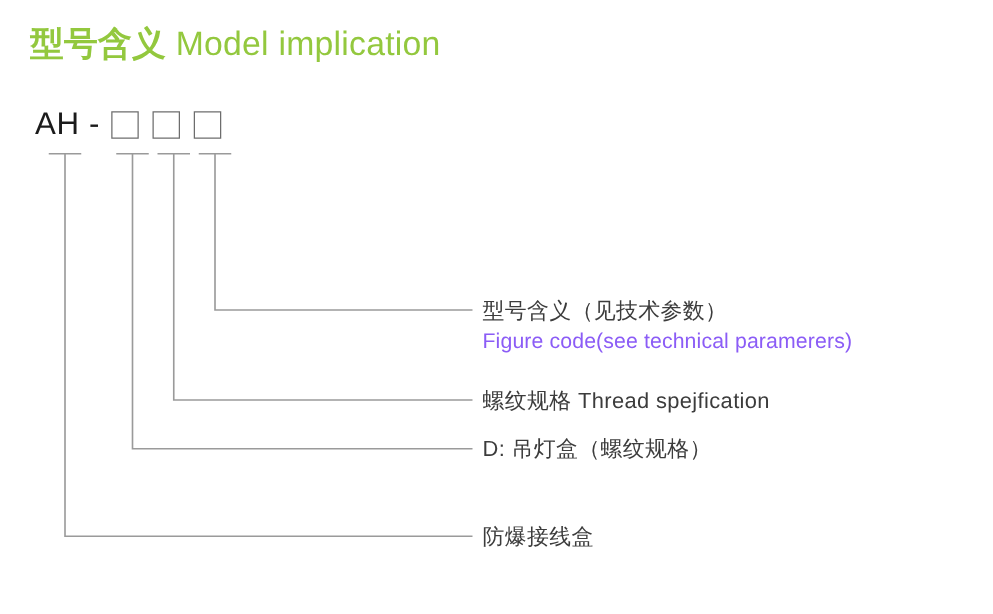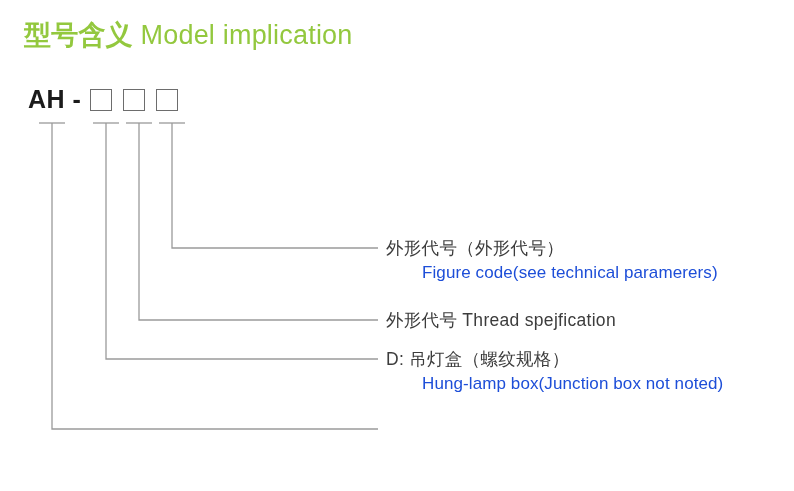--- a/index.html
+++ b/index.html
@@ -33,21 +33,21 @@
   #model-code {
     position: absolute;
     left: 28px;
     top: 87px;
     display: flex;
     align-items: center;
     white-space: nowrap;
   }
   #model-code .prefix {
     font-size: 25px;
-    font-weight: 700;
+    font-weight: 400;
     color: #1b1b1b;
     line-height: 1;
     letter-spacing: 0.5px;
   }
   #model-code .slots {
     display: flex;
     align-items: center;
     margin-left: 9px;
   }
   #model-code .slot {
@@ -77,24 +77,23 @@
     white-space: nowrap;
   }
   .label-block .cn {
     font-size: 17.5px;
     color: #3c3c3c;
     line-height: 1.45;
     letter-spacing: 0.3px;
   }
   .label-block .en {
     font-size: 17px;
-    color: #1d4ed8;
+    color: #8b5cf6;
     line-height: 1.45;
     letter-spacing: 0.1px;
-    margin-left: 36px;
   }
   .lb-1 { top: 236px; }
   .lb-2 { top: 308px; }
   .lb-3 { top: 347px; }
   .lb-4 { top: 417px; }
 </style>
 </head>
 <body>
 
 <div id="title">
@@ -118,27 +117,27 @@
       <line x1="126" y1="123" x2="152" y2="123"></line>
       <path d="M 139 123 L 139 320 L 378 320"></path>
       <line x1="93" y1="123" x2="119" y2="123"></line>
       <path d="M 106 123 L 106 359 L 378 359"></path>
       <line x1="39" y1="123" x2="65" y2="123"></line>
       <path d="M 52 123 L 52 429 L 378 429"></path>
     </g>
 </svg>
 
 <div class="label-block lb-1">
-  <div class="cn">外形代号（外形代号）</div>
+  <div class="cn">型号含义（见技术参数）</div>
   <div class="en">Figure code(see technical paramerers)</div>
 </div>
 
 <div class="label-block lb-2">
-  <div class="cn">外形代号 Thread spejfication</div>
+  <div class="cn">螺纹规格 Thread spejfication</div>
 </div>
 
 <div class="label-block lb-3">
   <div class="cn">D: 吊灯盒（螺纹规格）</div>
-  <div class="en">Hung-lamp box(Junction box not noted)</div>
 </div>
 
 <div class="label-block lb-4">
+  <div class="cn">防爆接线盒</div>
 </div>
 
 </body></html>

